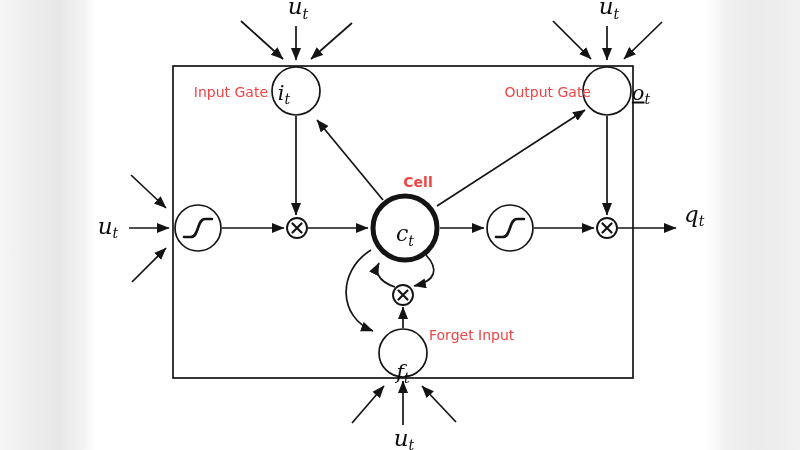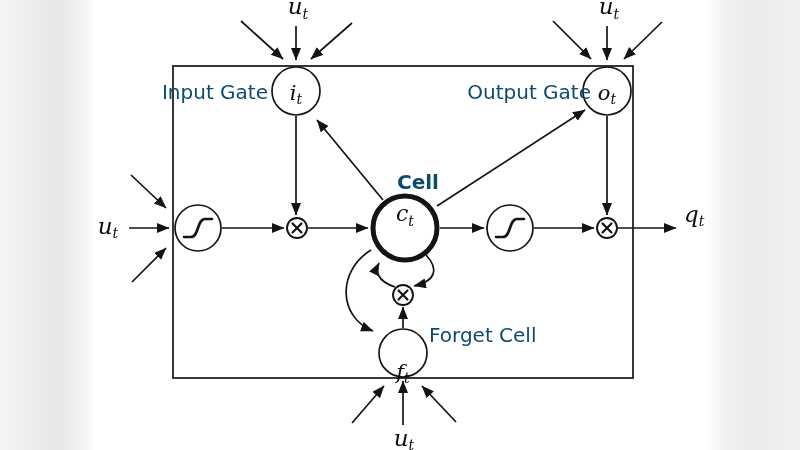--- a/index.html
+++ b/index.html
@@ -10,21 +10,21 @@
     background:linear-gradient(90deg,#f5f5f5 0%,#ededed 35%,#e7e7e7 62%,#f3f3f3 88%,#ffffff 100%);}
   .band-right{left:706px;width:94px;
     background:linear-gradient(90deg,#ffffff 0%,#f0f0f0 22%,#ebebeb 55%,#f1f1f1 100%);}
   svg{position:absolute;left:0;top:0;}
   .ln{stroke:#141414;stroke-width:1.7;fill:none;}
   .node{stroke:#141414;stroke-width:1.7;fill:#ffffff;}
   .thick{stroke:#141414;stroke-width:5;fill:#ffffff;}
   .sig{stroke:#141414;stroke-width:2.6;fill:none;stroke-linecap:round;}
   .cross{stroke:#141414;stroke-width:2.2;fill:none;stroke-linecap:round;}
   .multc{stroke:#141414;stroke-width:1.9;fill:#ffffff;}
-  .glabel{position:absolute;font-size:20px;color:#0c4a6e;white-space:nowrap;}
+  .glabel{position:absolute;font-size:14px;color:#ef4444;white-space:nowrap;}
   .mlabel{position:absolute;font-family:"DejaVu Serif",serif;font-style:italic;
           font-size:23px;color:#0d0d0d;white-space:nowrap;line-height:1;}
   .nsym{position:absolute;font-family:"DejaVu Serif",serif;font-style:italic;
         font-size:21px;color:#0d0d0d;white-space:nowrap;line-height:1;
         transform:translate(-50%,-50%);}
   .mlabel sub,.nsym sub{font-size:14px;font-style:italic;line-height:0;vertical-align:-0.35em;}
   .tr-c{transform:translate(-50%,-50%);}
   .tr-x{transform:translateX(-50%);}
   .tr-r{transform:translate(-100%,-50%);}
   .tr-y{transform:translateY(-50%);}
@@ -116,30 +116,30 @@
   <div class="glabel tr-r" style="left:268px;top:92px;">
     <span>Input Gate</span>
   </div>
   <div class="glabel tr-r" style="left:579px;top:92px;margin-left:12px;">
     <span>Output Gate</span>
   </div>
   <div class="glabel tr-c" style="left:418px;top:182px;font-weight:bold;">
     <span>Cell</span>
   </div>
   <div class="glabel tr-y" style="left:429px;top:335px;">
-    <span>Forget Cell</span>
+    <span>Forget Input</span>
   </div>
 
-  <div class="nsym" style="left:296px;top:93px;">
+  <div class="nsym" style="left:284px;top:93px;">
     <span>i</span><sub>t</sub>
   </div>
-  <div class="nsym" style="left:607px;top:93px;">
+  <div class="nsym" style="left:641px;top:93px;text-decoration:underline;">
     <span>o</span><sub>t</sub>
   </div>
-  <div class="nsym" style="left:405px;top:214px;font-size:22px;text-align:center;">
+  <div class="nsym" style="left:405px;top:234px;font-size:22px;text-align:center;">
     <span>c</span><sub>t</sub>
   </div>
   <div class="nsym" style="left:403px;top:372px;">
     <span>f</span><sub>t</sub>
   </div>
 
   <div class="mlabel tr-x" style="left:298px;top:-5px;">
     <span>u</span><sub>t</sub>
   </div>
   <div class="mlabel tr-x" style="left:609px;top:-5px;">

